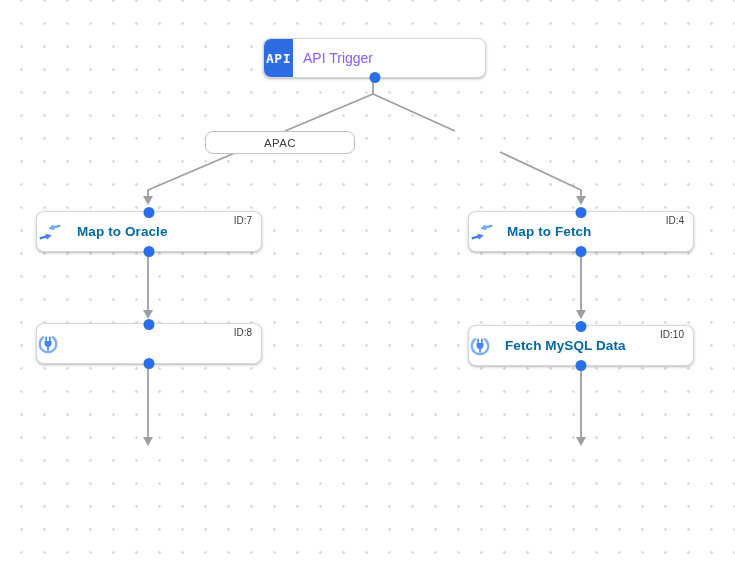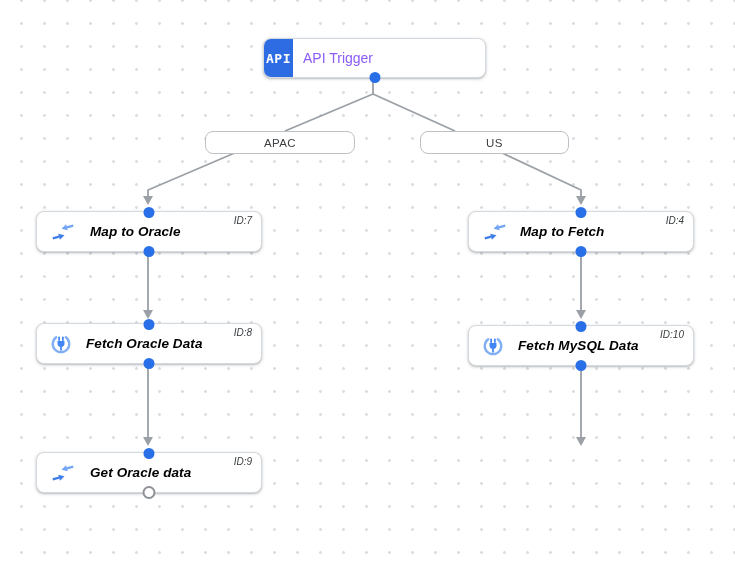--- a/index.html
+++ b/index.html
@@ -10,22 +10,22 @@
     background-size:23px 23px; background-position:10px 12px;
     font-family:"Liberation Sans", sans-serif;
   }
   .edges { position:absolute; left:0; top:0; }
   .edge-line { stroke:#9aa0a6; stroke-width:1.8; fill:none; }
   .node {
     position:absolute; background:#fff; border:1px solid #d5d8dc; border-radius:8px;
     box-shadow:0 1px 2px rgba(60,64,67,.28), 0 1px 4px rgba(60,64,67,.12);
     display:flex; align-items:center; box-sizing:border-box;
   }
-  .task { width:226px; height:41px; padding-left:13px; gap:14px;font-style:italic; }
-  .task-title { font-size:13.5px; font-weight:bold; color:#000000; letter-spacing:.1px; white-space:nowrap; }
+  .task { width:226px; height:41px; gap:14px; }
+  .task-title { font-size:13.5px; font-weight:bold; color:#0369a1; letter-spacing:.1px; white-space:nowrap; }
   .id-label { position:absolute; top:3px; right:9px; font-size:10px; color:#3c4043; }
   .dot { position:absolute; width:11px; height:11px; border-radius:50%; background:#2970e8; left:50%; transform:translateX(-50%); }
   .dot.in  { top:-5.5px; }
   .dot.out { bottom:-5.5px; }
   .dot.terminal { background:#fff; border:2px solid #8d9196; width:9px; height:9px; bottom:-6.5px; }
   .trigger { left:263px; top:38px; width:223px; height:40px; }
   .badge {
     width:29px; height:100%; background:#2d6ce3; border-radius:7px 0 0 7px;
     color:#fff; display:flex; align-items:center; justify-content:center;
     font-family:"DejaVu Sans Mono", monospace; font-weight:bold; font-size:13px; letter-spacing:.5px;
@@ -60,21 +60,20 @@
     <path class="edge-line" d="M581,366 L581,438" marker-end="url(#arrow)"></path>
   </svg>
 
   <div class="node trigger">
     <div class="badge">API</div>
     <span class="trigger-title">API Trigger</span>
     <span class="dot out"></span>
   </div>
 
   <div class="edge-label" style="left:205px; top:131px;">APAC</div>
-  <div class="edge-label" style="left:420px; top:131px; width:149px;">US</div>
 
   <div class="node task" style="left:36px; top:211px;">
     <span class="id-label">ID:7</span>
     <svg class="icon" width="26" height="20" viewBox="0 0 26 20">
       <g transform="rotate(-15 13 10)">
         <line x1="1.5" y1="13.5" x2="8" y2="13.5" stroke="#3f7de8" stroke-width="2.2"></line>
         <polygon points="8,10.4 13.6,13.5 8,16.6" fill="#3f7de8"></polygon>
         <line x1="24.5" y1="6.5" x2="18" y2="6.5" stroke="#72a4f5" stroke-width="2.2"></line>
         <polygon points="18,3.4 12.4,6.5 18,9.6" fill="#72a4f5"></polygon>
       </g>
@@ -88,39 +87,24 @@
     <span class="id-label">ID:8</span>
     <svg class="icon" width="22" height="22" viewBox="0 0 24 24">
       <path d="M6.8,4.6 A9,9 0 1 0 17.2,4.6" fill="none" stroke="#7faef5" stroke-width="2.5" stroke-linecap="round"></path>
       <g fill="#4285f4">
         <rect x="9" y="3.8" width="1.9" height="5" rx="0.9"></rect>
         <rect x="13.1" y="3.8" width="1.9" height="5" rx="0.9"></rect>
         <path d="M8.2,8.6 h7.6 v2.8 a3.8,3.8 0 0 1 -7.6,0 z"></path>
         <rect x="11.05" y="14.8" width="1.9" height="4.6" rx="0.9"></rect>
       </g>
     </svg>
-    <span class="task-title">Fetch Oracle Data</span>
     <span class="dot in"></span>
     <span class="dot out"></span>
   </div>
 
-  <div class="node task" style="left:36px; top:452px;">
-    <span class="id-label">ID:9</span>
-    <svg class="icon" width="26" height="20" viewBox="0 0 26 20">
-      <g transform="rotate(-15 13 10)">
-        <line x1="1.5" y1="13.5" x2="8" y2="13.5" stroke="#3f7de8" stroke-width="2.2"></line>
-        <polygon points="8,10.4 13.6,13.5 8,16.6" fill="#3f7de8"></polygon>
-        <line x1="24.5" y1="6.5" x2="18" y2="6.5" stroke="#72a4f5" stroke-width="2.2"></line>
-        <polygon points="18,3.4 12.4,6.5 18,9.6" fill="#72a4f5"></polygon>
-      </g>
-    </svg>
-    <span class="task-title">Get Oracle data</span>
-    <span class="dot in"></span>
-    <span class="dot out terminal"></span>
-  </div>
 
   <div class="node task" style="left:468px; top:211px;gap:12px;">
     <span class="id-label">ID:4</span>
     <svg class="icon" width="26" height="20" viewBox="0 0 26 20">
       <g transform="rotate(-15 13 10)">
         <line x1="1.5" y1="13.5" x2="8" y2="13.5" stroke="#3f7de8" stroke-width="2.2"></line>
         <polygon points="8,10.4 13.6,13.5 8,16.6" fill="#3f7de8"></polygon>
         <line x1="24.5" y1="6.5" x2="18" y2="6.5" stroke="#72a4f5" stroke-width="2.2"></line>
         <polygon points="18,3.4 12.4,6.5 18,9.6" fill="#72a4f5"></polygon>
       </g>

